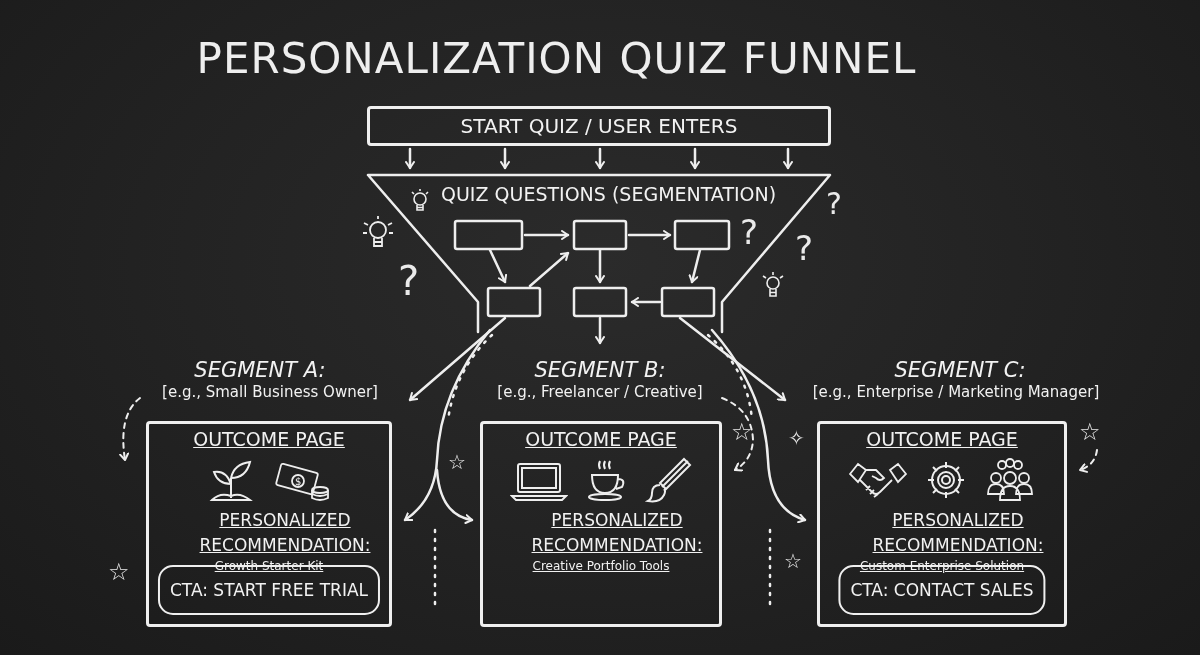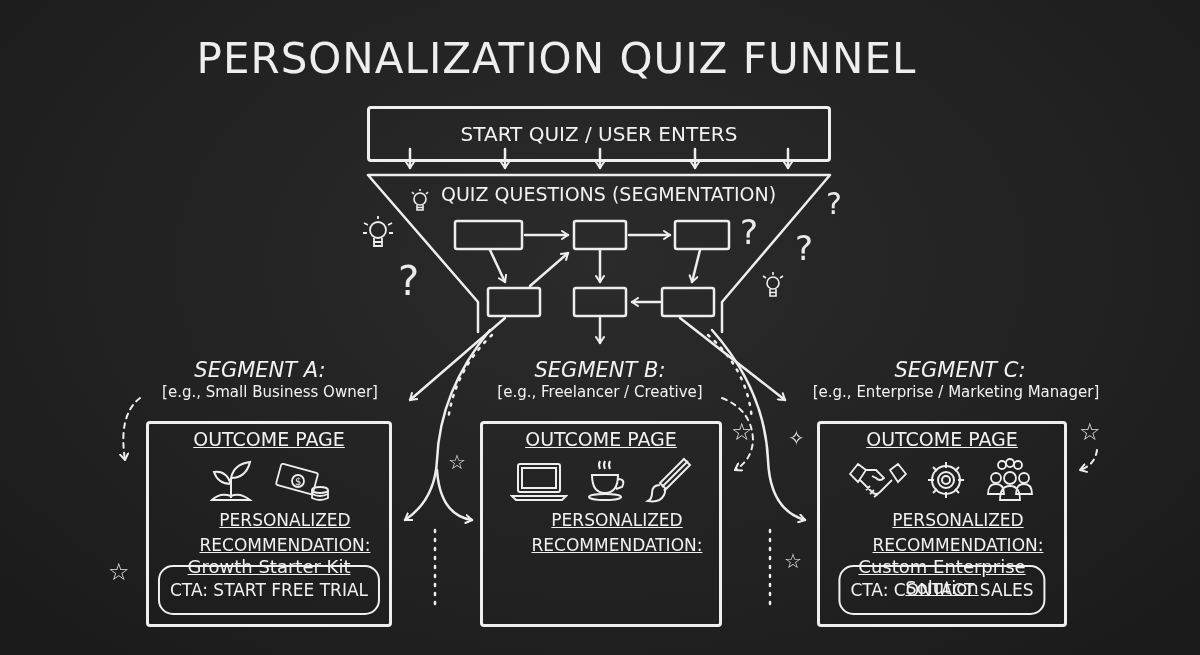--- a/index.html
+++ b/index.html
@@ -1,28 +1,28 @@
 <!DOCTYPE html>
 <html><head>
 <meta charset="utf-8">
 <style>
   html,body{margin:0;padding:0;}
   body{width:1200px;height:655px;overflow:hidden;background:#222222;font-family:"DejaVu Sans",sans-serif;color:#f2f2f2;position:relative;}
   .board{position:absolute;left:0;top:0;width:1200px;height:655px;background:radial-gradient(ellipse at 50% 40%,#2b2b2b 0%,#222 55%,#1a1a1a 100%);}
   svg.lines{position:absolute;left:0;top:0;width:1200px;height:655px;}
   .title{position:absolute;left:0;top:34px;width:1113px;text-align:center;font-size:42px;letter-spacing:1px;color:#eeeeee;font-family:"DejaVu Sans",sans-serif;}
-  .start-box{position:absolute;left:367px;top:106px;width:464px;height:56px;border:3px solid #efefef;border-radius:4px;box-sizing:border-box;display:flex;align-items:center;justify-content:center;font-size:20px;}
+  .start-box{position:absolute;left:367px;top:106px;width:464px;height:40px;border:3px solid #efefef;border-radius:4px;box-sizing:border-box;display:flex;align-items:center;justify-content:center;font-size:20px;}
   .funnel-label{position:absolute;left:441px;top:183px;font-size:19px;}
   .seg-title{position:absolute;text-align:center;font-size:21px;line-height:24px;font-style:italic;}
   .seg-sub{position:absolute;text-align:center;font-size:15px;white-space:nowrap;}
   .card{position:absolute;border:3px solid #efefef;border-radius:4px;box-sizing:border-box;text-align:center;text-decoration:underline;}
   .card .head{margin-top:4px;font-size:19px;}
   .card .icons{height:52px;display:flex;justify-content:center;align-items:center;gap:16px;margin-top:4px;}
   .card .rec{font-size:17px;line-height:21px;margin-top:4px;margin-left:32px;}
-  .card .rec-name{font-size:18px;line-height:21px;}
+  .card .rec-name{font-size:12px;line-height:21px;}
   .cta{position:absolute;left:50%;transform:translateX(-50%);bottom:9px;border:2px solid #efefef;border-radius:15px;padding:13px 10px;font-size:17px;white-space:nowrap;}
   .deco{position:absolute;color:#eaeaea;}
 </style>
 </head>
 <body>
 
 <div class="board"></div>
 
 <svg class="lines" viewBox="0 0 1200 655" fill="none" stroke="#eeeeee" stroke-width="2.5" stroke-linecap="round" stroke-linejoin="round">
   <defs>
@@ -143,20 +143,21 @@
     <svg width="44" height="46" viewBox="0 0 44 46" fill="none" stroke="#eee" stroke-width="2">
         <path d="M16,4 Q14,8 16,12 M21,4 Q19,8 21,12 M26,4 Q24,8 26,12 M8,18 L34,18 Q34,36 21,36 Q8,36 8,18 Z M34,22 Q42,22 38,30 L32,32"></path>
         <ellipse cx="21" cy="40" rx="16" ry="3"></ellipse>
       </svg>
     <svg width="48" height="46" viewBox="0 0 48 46" fill="none" stroke="#eee" stroke-width="2">
         <path d="M44,4 L18,30 M40,2 L46,8 L22,32 L16,26 Z M16,28 Q8,28 8,36 Q8,42 4,44 Q16,46 20,38 Q22,34 20,32"></path>
       </svg>
   </div>
   <div class="rec">PERSONALIZED</div>
   <div class="rec">RECOMMENDATION:</div>
+  <div class="rec-name">Creative Portfolio Tools</div>
 </div>
 
 <div class="seg-title" style="left:880px;top:358px;width:160px;">SEGMENT C:</div>
 <div class="seg-sub" style="left:800px;top:383px;width:312px;">[e.g., Enterprise / Marketing Manager]</div>
 <div class="card" style="left:817px;top:421px;width:250px;height:206px;">
   <div class="head">OUTCOME PAGE</div>
   <div class="icons">
     <svg width="60" height="40" viewBox="0 0 60 40" fill="none" stroke="#eee" stroke-width="1.8">
         <path d="M2,14 L10,4 L18,10 L10,22 Z M58,14 L50,4 L42,10 L50,22 Z M12,20 L24,32 Q28,36 32,32 L44,20 M18,10 L28,10 L36,18 Q32,22 28,18 L24,16 M22,26 L18,30 M26,30 L22,34 M30,34 L26,37"></path>
       </svg>

